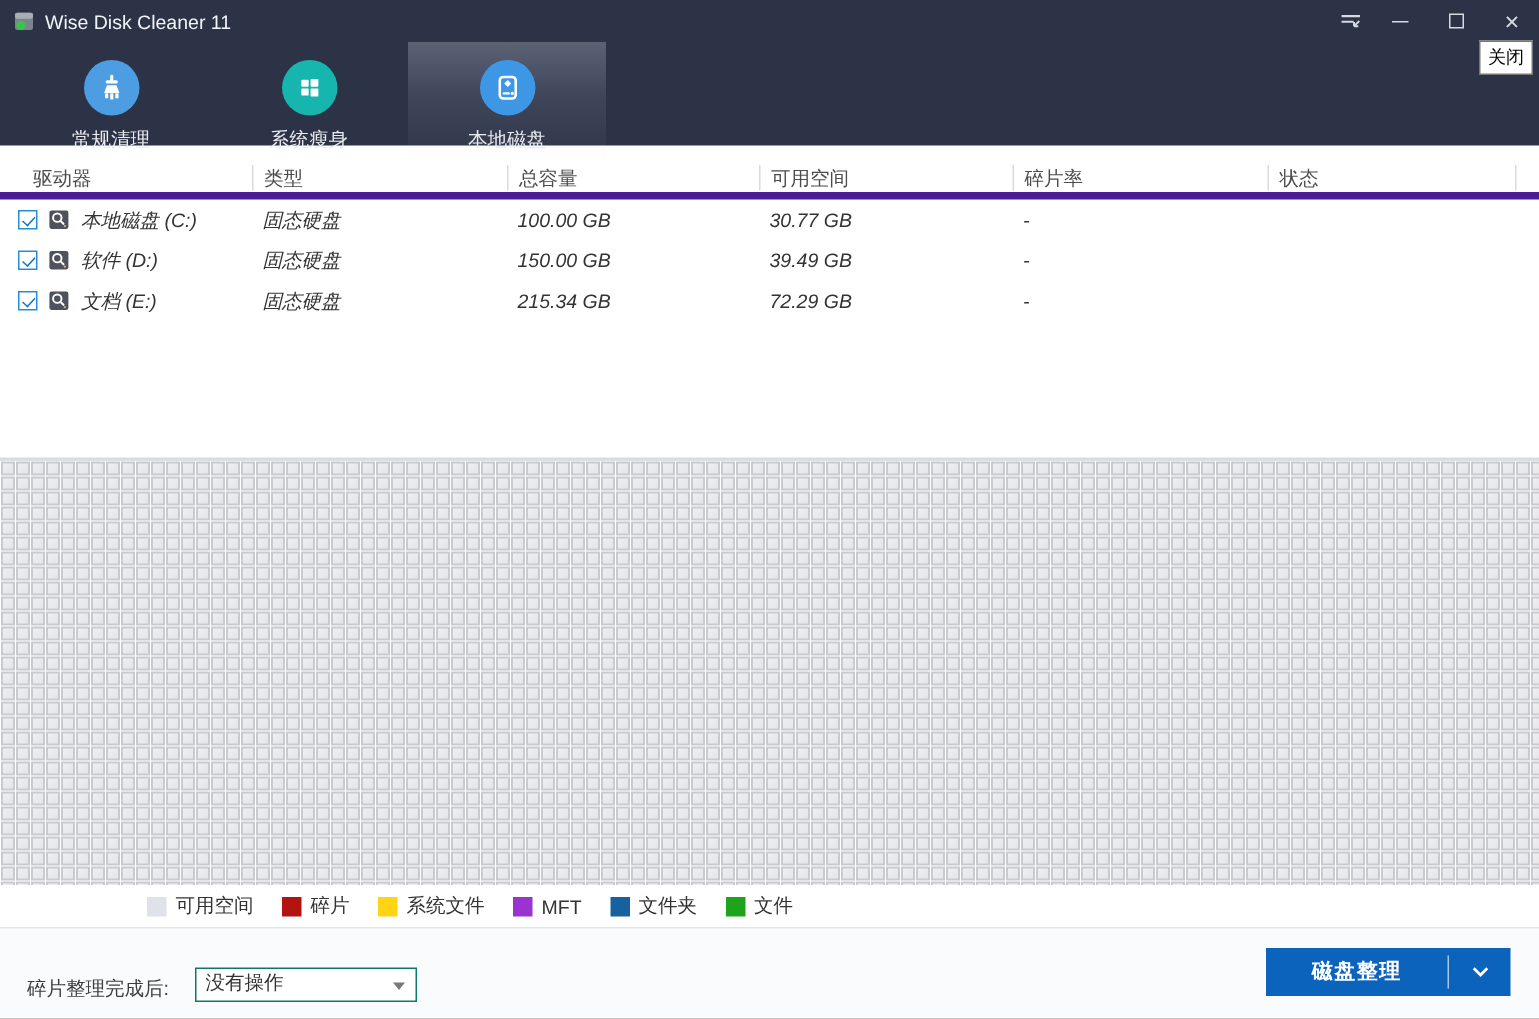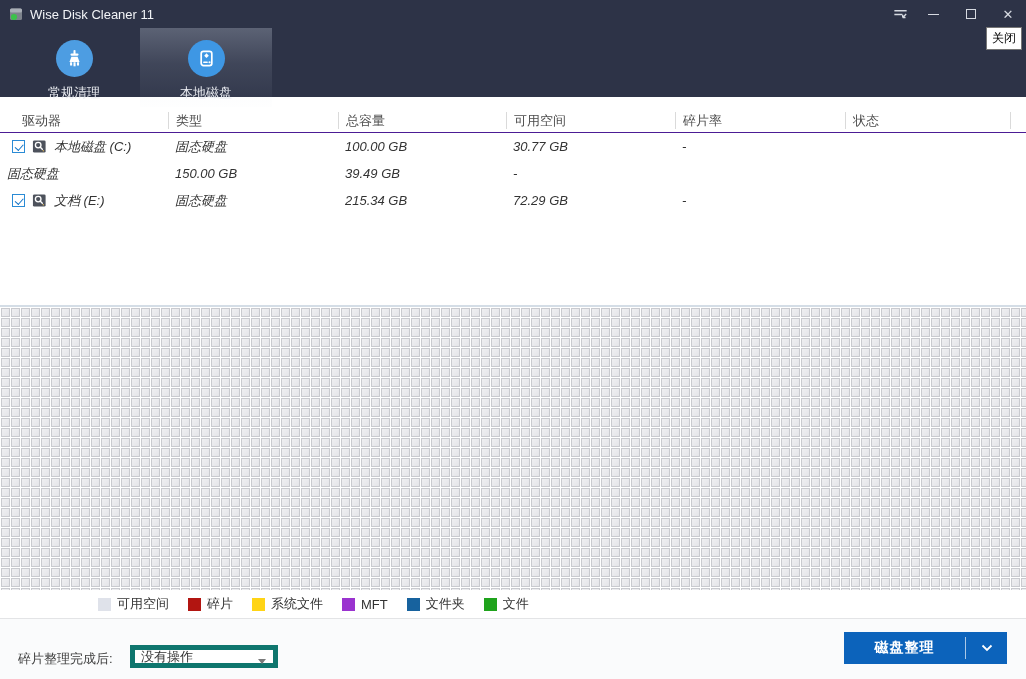--- a/index.html
+++ b/index.html
@@ -30,21 +30,21 @@
   .tabs { position:absolute; left:8px; top:28px; height:79px; display:flex; }
   .tab { width:132px; height:79px; display:flex; flex-direction:column; align-items:center;
          justify-content:flex-start; padding-top:12px; cursor:pointer; }
   .tab.selected { background:linear-gradient(180deg, rgba(200,208,222,0.30) 0%, rgba(200,208,222,0.12) 45%, rgba(200,208,222,0.02) 100%); }
   .tab-circle { width:37px; height:37px; border-radius:50%; display:flex; align-items:center; justify-content:center; }
   .tab-label { margin-top:7px; font-size:13px; color:#e9ebf0; }
 
   
   .dtable { position:absolute; left:0; top:108px; width:1026px; background:#fff; }
   .thead { display:grid; grid-template-columns:168px 170px 168px 169px 170px 166px 1fr;
-           height:25px; align-items:center; border-bottom:1px solid #4c1d95; color:#4c4c4c; }
+           height:25px; align-items:center; border-bottom:5px solid #4c1d95; color:#4c4c4c; }
   .th { padding-left:7px; height:17px; line-height:17px; border-left:1px solid #dadada; }
   .th:first-child { padding-left:22px; border-left:none; }
   .th.last-sep { border-right:1px solid #dadada; }
   .tr { display:grid; grid-template-columns:168px 170px 168px 169px 170px 166px 1fr;
         height:27px; align-items:center;font-style:italic; }
   .td { padding-left:7px; }
   .td.drive { display:flex; align-items:center; gap:7px; padding-left:12px; }
   .checkbox { width:13px; height:13px; border:1px solid #2a8bd5; background:#fff; position:relative; flex:0 0 auto; cursor:pointer; }
   .checkbox::after { content:""; position:absolute; left:2px; top:2.5px; width:7px; height:3.5px;
                      border-left:1.8px solid #1173c6; border-bottom:1.8px solid #1173c6; transform:rotate(-48deg); }
@@ -66,21 +66,21 @@
             display:flex; align-items:center; padding-left:98px; gap:19px; }
   .legend-item { display:flex; align-items:center; gap:6px; }
   .legend-swatch { width:13px; height:13px; display:inline-block; }
   .legend-label { font-size:13px; color:#333; }
 
   
   .footer { position:absolute; left:0; top:618px; width:1026px; height:61px;
             background:#fafbfc; border-top:1px solid #e3e4e6; }
   .after-label { position:absolute; left:18px; top:31px; font-size:13px; color:#3c3c3c; }
   .select { position:absolute; left:130px; top:26px; width:148px; height:23px; background:#fff;
-            border:5px solid #0f766e; display:flex; align-items:center; padding-left:6px; cursor:pointer; }
+            border:1px solid #0f766e; display:flex; align-items:flex-start; padding-left:6px; cursor:pointer; }
   .select-value { font-size:13px; color:#333; }
   .select-caret { position:absolute; right:7px; top:9px; width:0; height:0;
                   border-left:4px solid transparent; border-right:4px solid transparent; border-top:5px solid #7a7a7a; }
   .smart-btn { position:absolute; right:19px; top:13px; width:163px; height:32px; background:#0c63bb;
                display:flex; align-items:center; cursor:pointer; }
   .smart-btn-main { flex:1 1 auto; text-align:center; color:#fff; font-size:14px; font-weight:bold; letter-spacing:1px; }
   .smart-btn-divider { width:1px; height:22px; background:rgba(255,255,255,0.65); }
   .smart-btn-drop { width:41px; display:flex; align-items:center; justify-content:center; }
 </style>
 </head>
@@ -124,20 +124,31 @@
             <path d="M12 13.8 h8 l2.5 6.6 h-13 z"></path>
             <rect x="10.3" y="20.8" width="2.7" height="4.2"></rect>
             <rect x="14.7" y="20.8" width="2.7" height="5.2"></rect>
             <rect x="19.1" y="20.8" width="2.7" height="4.2"></rect>
           </svg>
         </div>
         <span class="tab-label">常规清理</span>
       </div>
 
 
+      <div class="tab">
+        <div class="tab-circle" style="background: rgb(22, 181, 173);">
+          <svg width="23" height="23" viewBox="0 0 32 32" fill="#fff">
+            <rect x="8.2" y="8.6" width="6.8" height="6.4" rx="0.8"></rect>
+            <rect x="16.8" y="7.8" width="7.2" height="7.2" rx="0.8"></rect>
+            <rect x="8.2" y="16.8" width="6.8" height="6.4" rx="0.8"></rect>
+            <rect x="16.8" y="16.8" width="7.2" height="7.4" rx="0.8"></rect>
+          </svg>
+        </div>
+        <span class="tab-label">系统瘦身</span>
+      </div>
 
       <div class="tab selected">
         <div class="tab-circle" style="background: rgb(62, 151, 228);">
           <svg width="25" height="25" viewBox="0 0 32 32">
             <rect x="9.2" y="6.8" width="13.6" height="18.4" rx="3" fill="none" stroke="#fff" stroke-width="2.2"></rect>
             <rect x="13.9" y="10.3" width="4.2" height="4.2" transform="rotate(45 16 12.4)" fill="#fff"></rect>
             <path d="M12.6 20.8 h4.2" stroke="#fff" stroke-width="2" stroke-linecap="round"></path>
             <circle cx="19.9" cy="20.8" r="1.4" fill="#fff"></circle>
           </svg>
         </div>
@@ -170,20 +181,30 @@
       </div>
       <div class="td">固态硬盘</div>
       <div class="td">100.00 GB</div>
       <div class="td">30.77 GB</div>
       <div class="td">-</div>
       <div class="td"></div>
       <div class="td"></div>
     </div>
 
     <div class="tr">
+      <div class="td drive">
+        <span class="checkbox"></span>
+        <svg class="hdd-icon" width="15" height="15" viewBox="0 0 16 16">
+          <rect x="1" y="1.5" width="13.5" height="13" rx="1.5" fill="#4d525c"></rect>
+          <circle cx="6.6" cy="6.5" r="3" fill="none" stroke="#fff" stroke-width="1.4"></circle>
+          <path d="M8.9 8.8 L11 10.9" stroke="#fff" stroke-width="1.5" stroke-linecap="round"></path>
+          <circle cx="12" cy="12.6" r="0.8" fill="#d8b25c"></circle>
+        </svg>
+        <span>软件 (D:)</span>
+      </div>
       <div class="td">固态硬盘</div>
       <div class="td">150.00 GB</div>
       <div class="td">39.49 GB</div>
       <div class="td">-</div>
       <div class="td"></div>
       <div class="td"></div>
     </div>
 
     <div class="tr">
       <div class="td drive">

